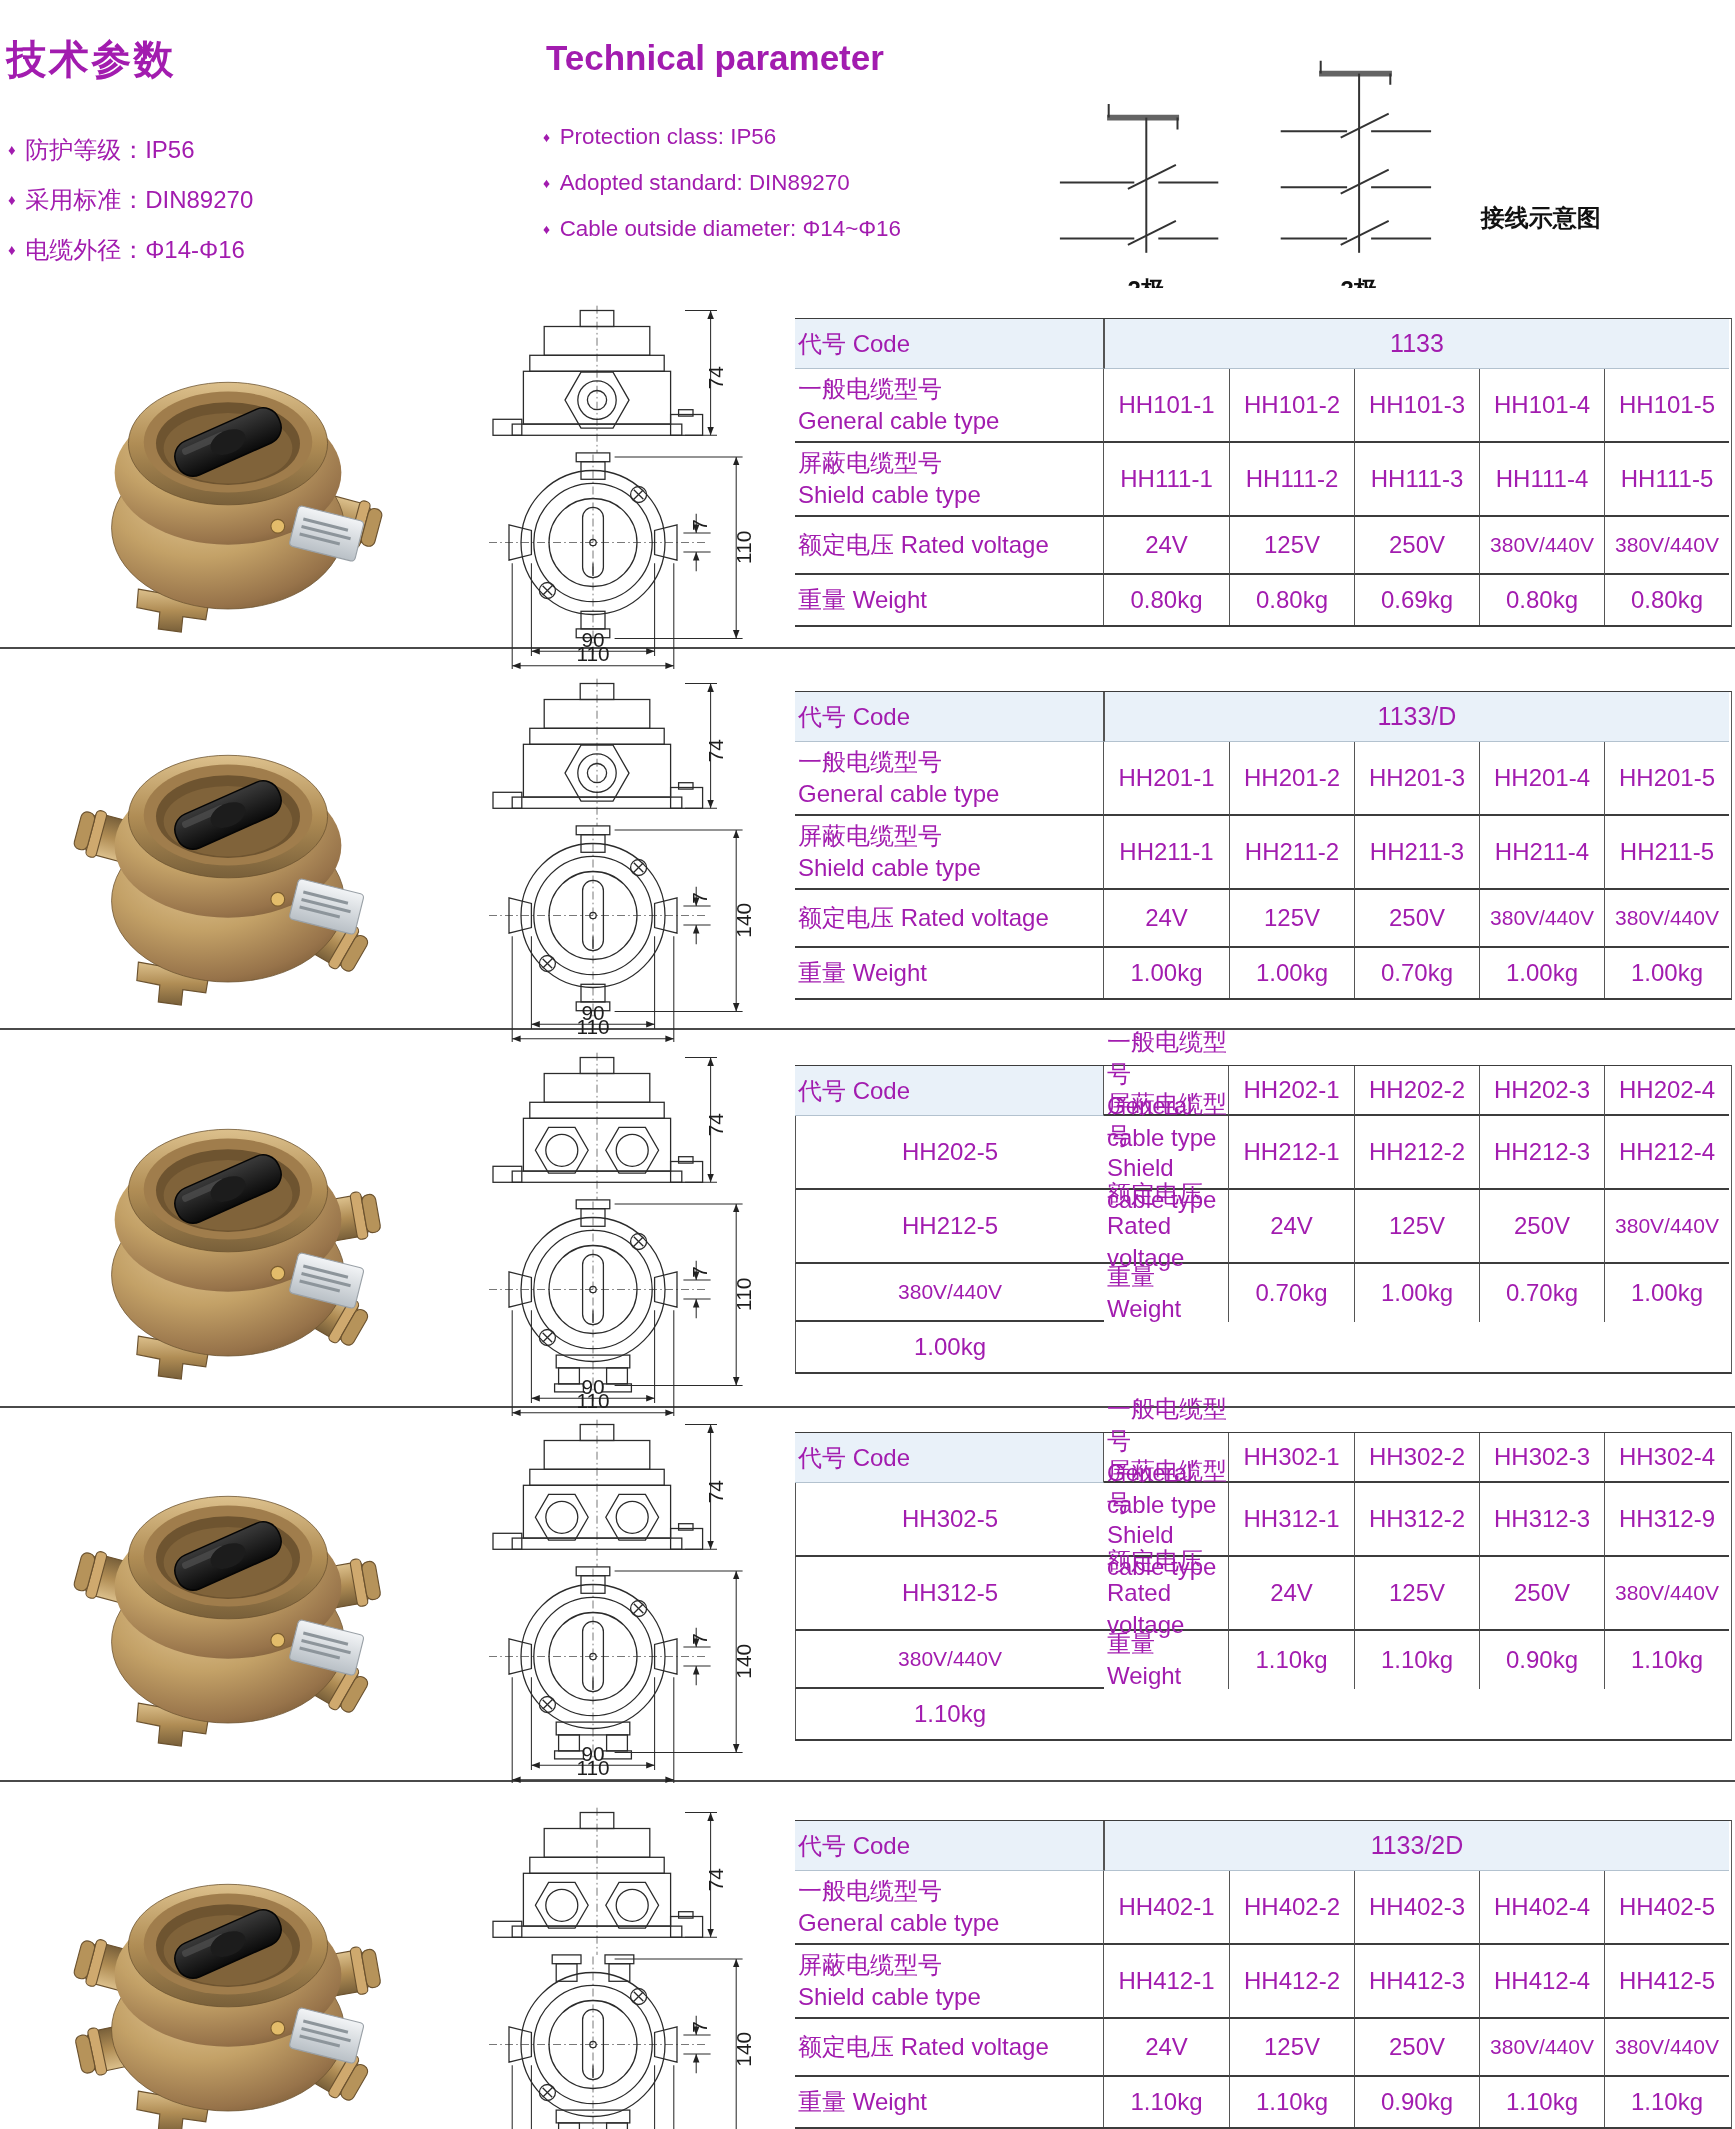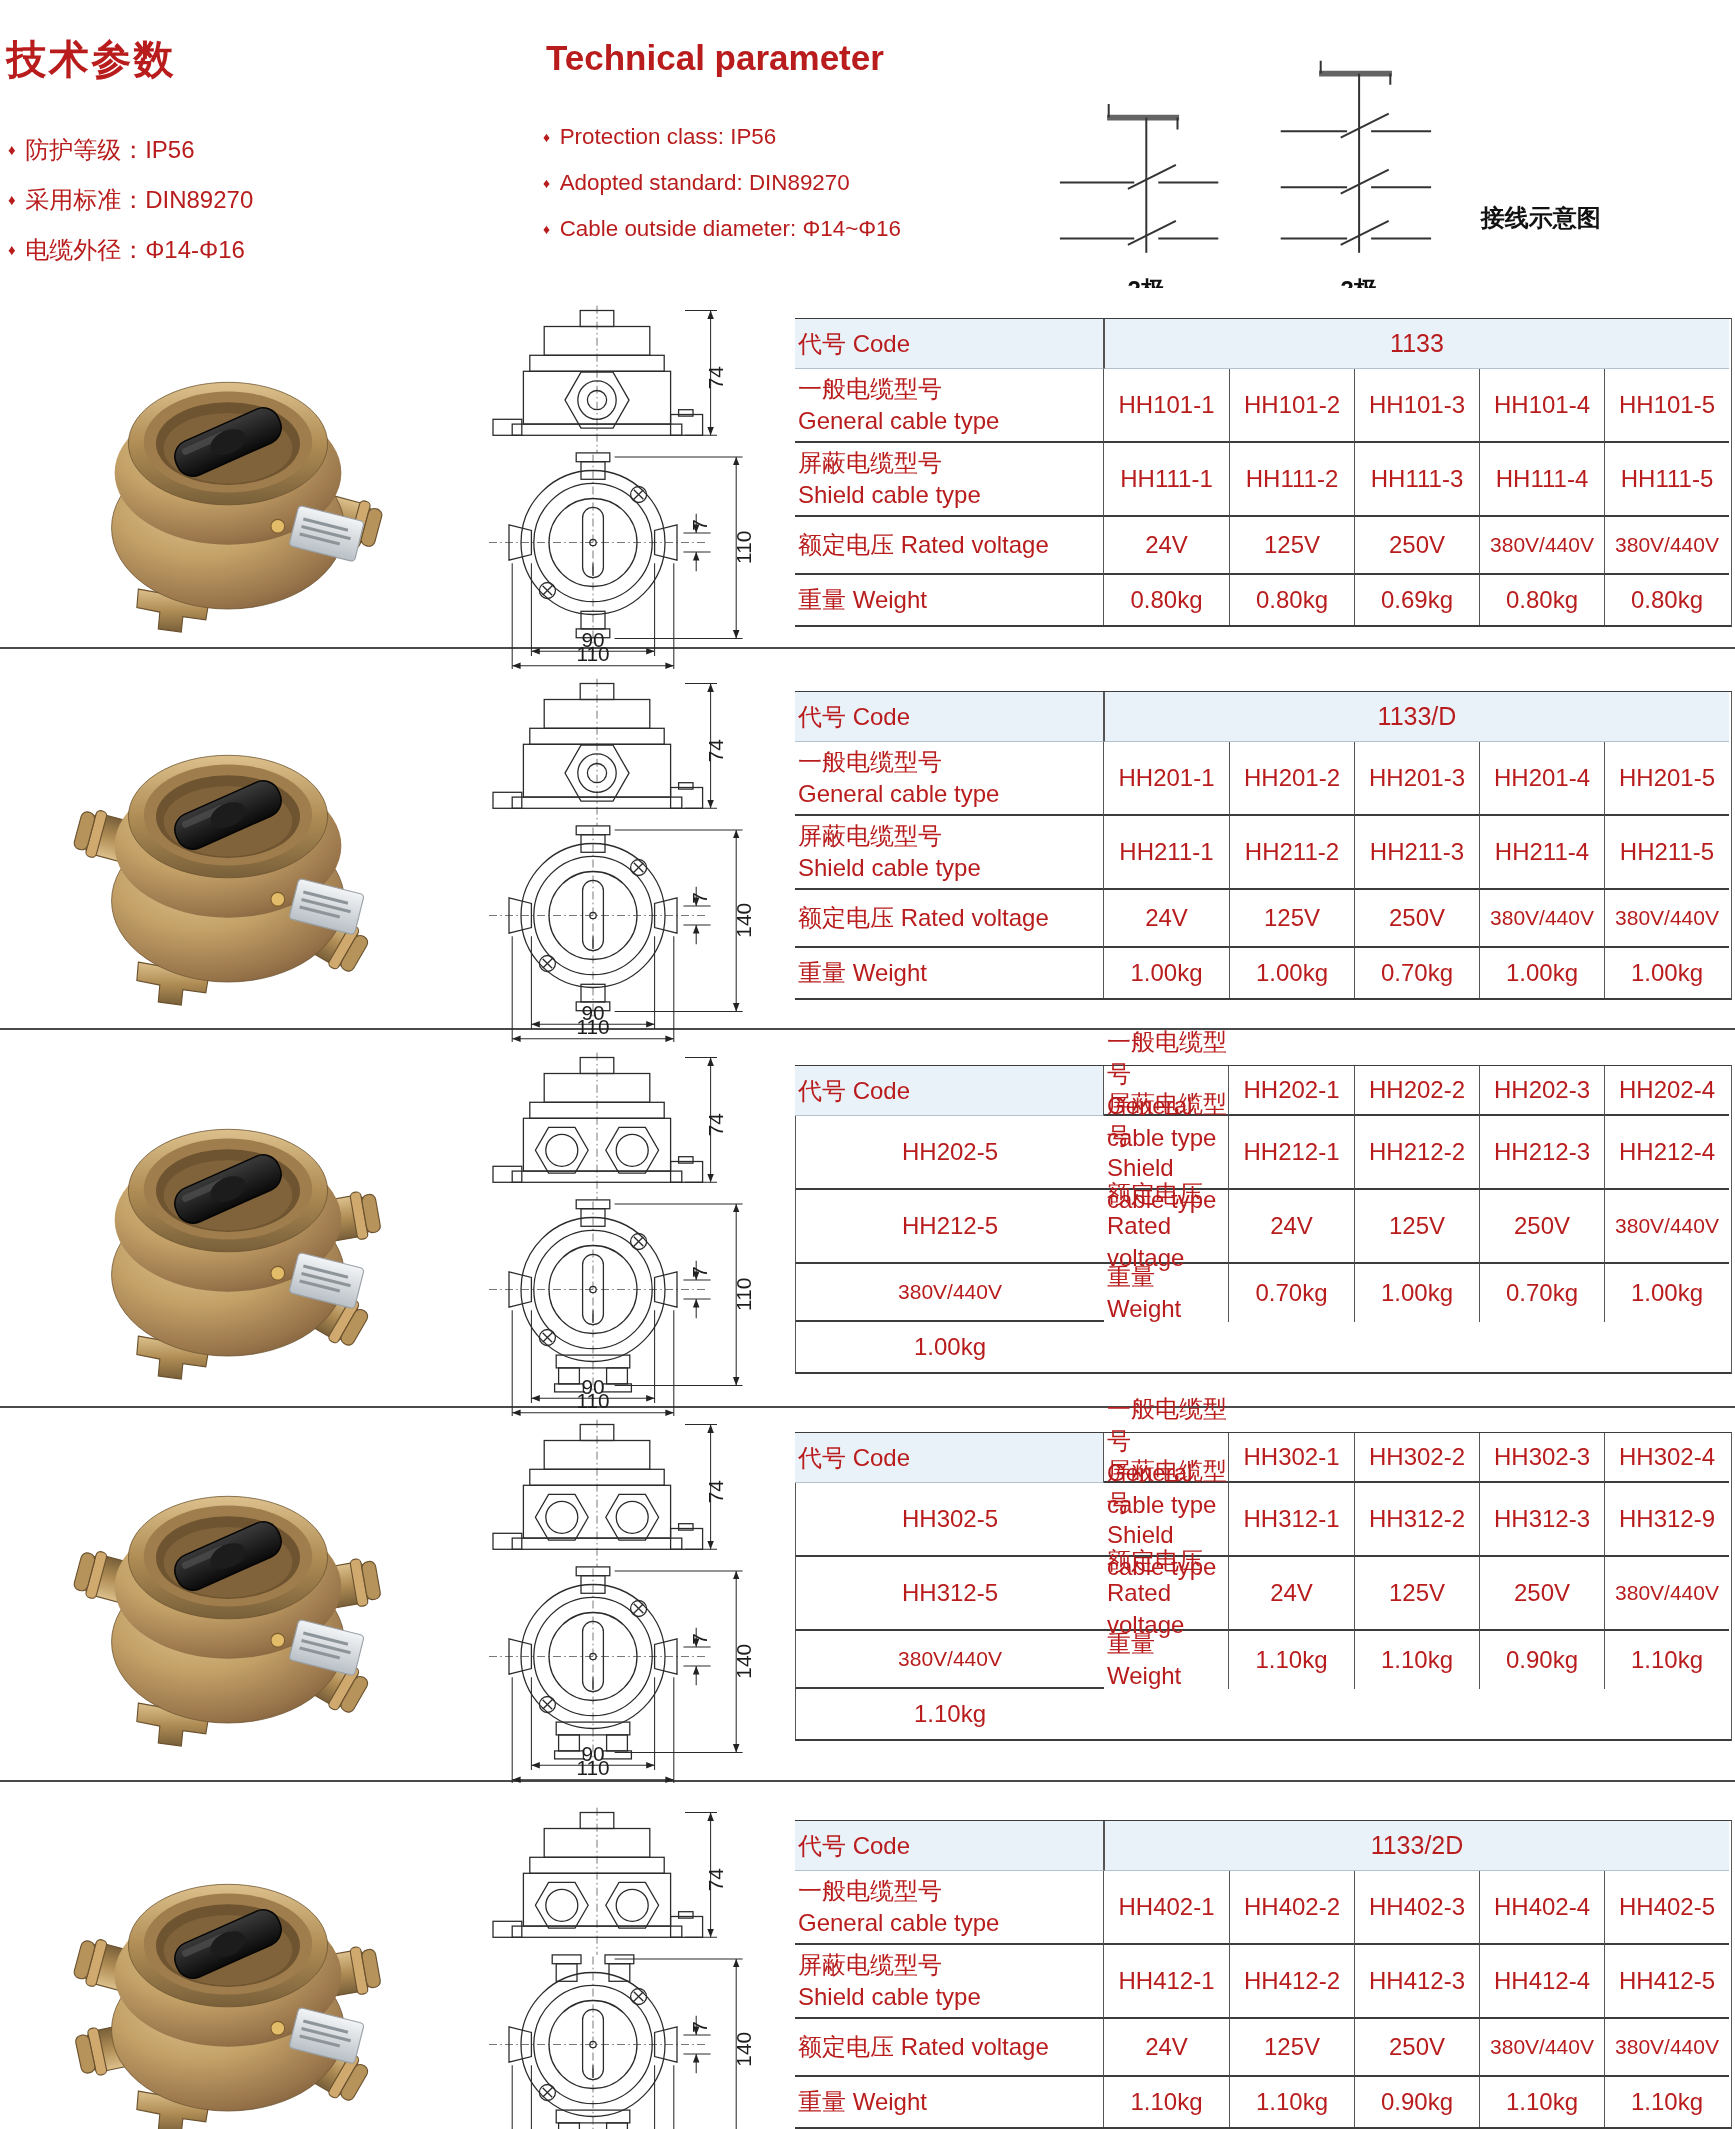--- a/index.html
+++ b/index.html
@@ -1,17 +1,17 @@
 <!DOCTYPE html>
 <html style="font-size:13px"><head>
 <meta charset="utf-8">
 <style>
   html,body{margin:0;padding:0;background:#fff;}
   .page{position:relative;width:1736px;height:2129px;background:#ffffff;overflow:hidden;
-        font-family:"Liberation Sans","DejaVu Sans",sans-serif;color:#b91c1c;}
+        font-family:"Liberation Sans","DejaVu Sans",sans-serif;color:#a21caf;}
 
   
   .cn-title{position:absolute;left:6.4px;top:32px;font-size:40px;font-weight:700;letter-spacing:2.4px;}
   .en-title{position:absolute;left:546px;top:38px;font-size:35px;font-weight:600;}
   .cn-bullets{position:absolute;left:8px;top:125px;font-size:24px;}
   .en-bullets{position:absolute;left:543px;top:114px;font-size:22.4px;}
   .bullet{display:flex;align-items:baseline;}
   .cn-bullets .bullet{height:50px;align-items:center;}
   .en-bullets .bullet{height:46px;align-items:center;}
   .bullet .mk{font-size:0.62em;margin-right:9.6px;}

